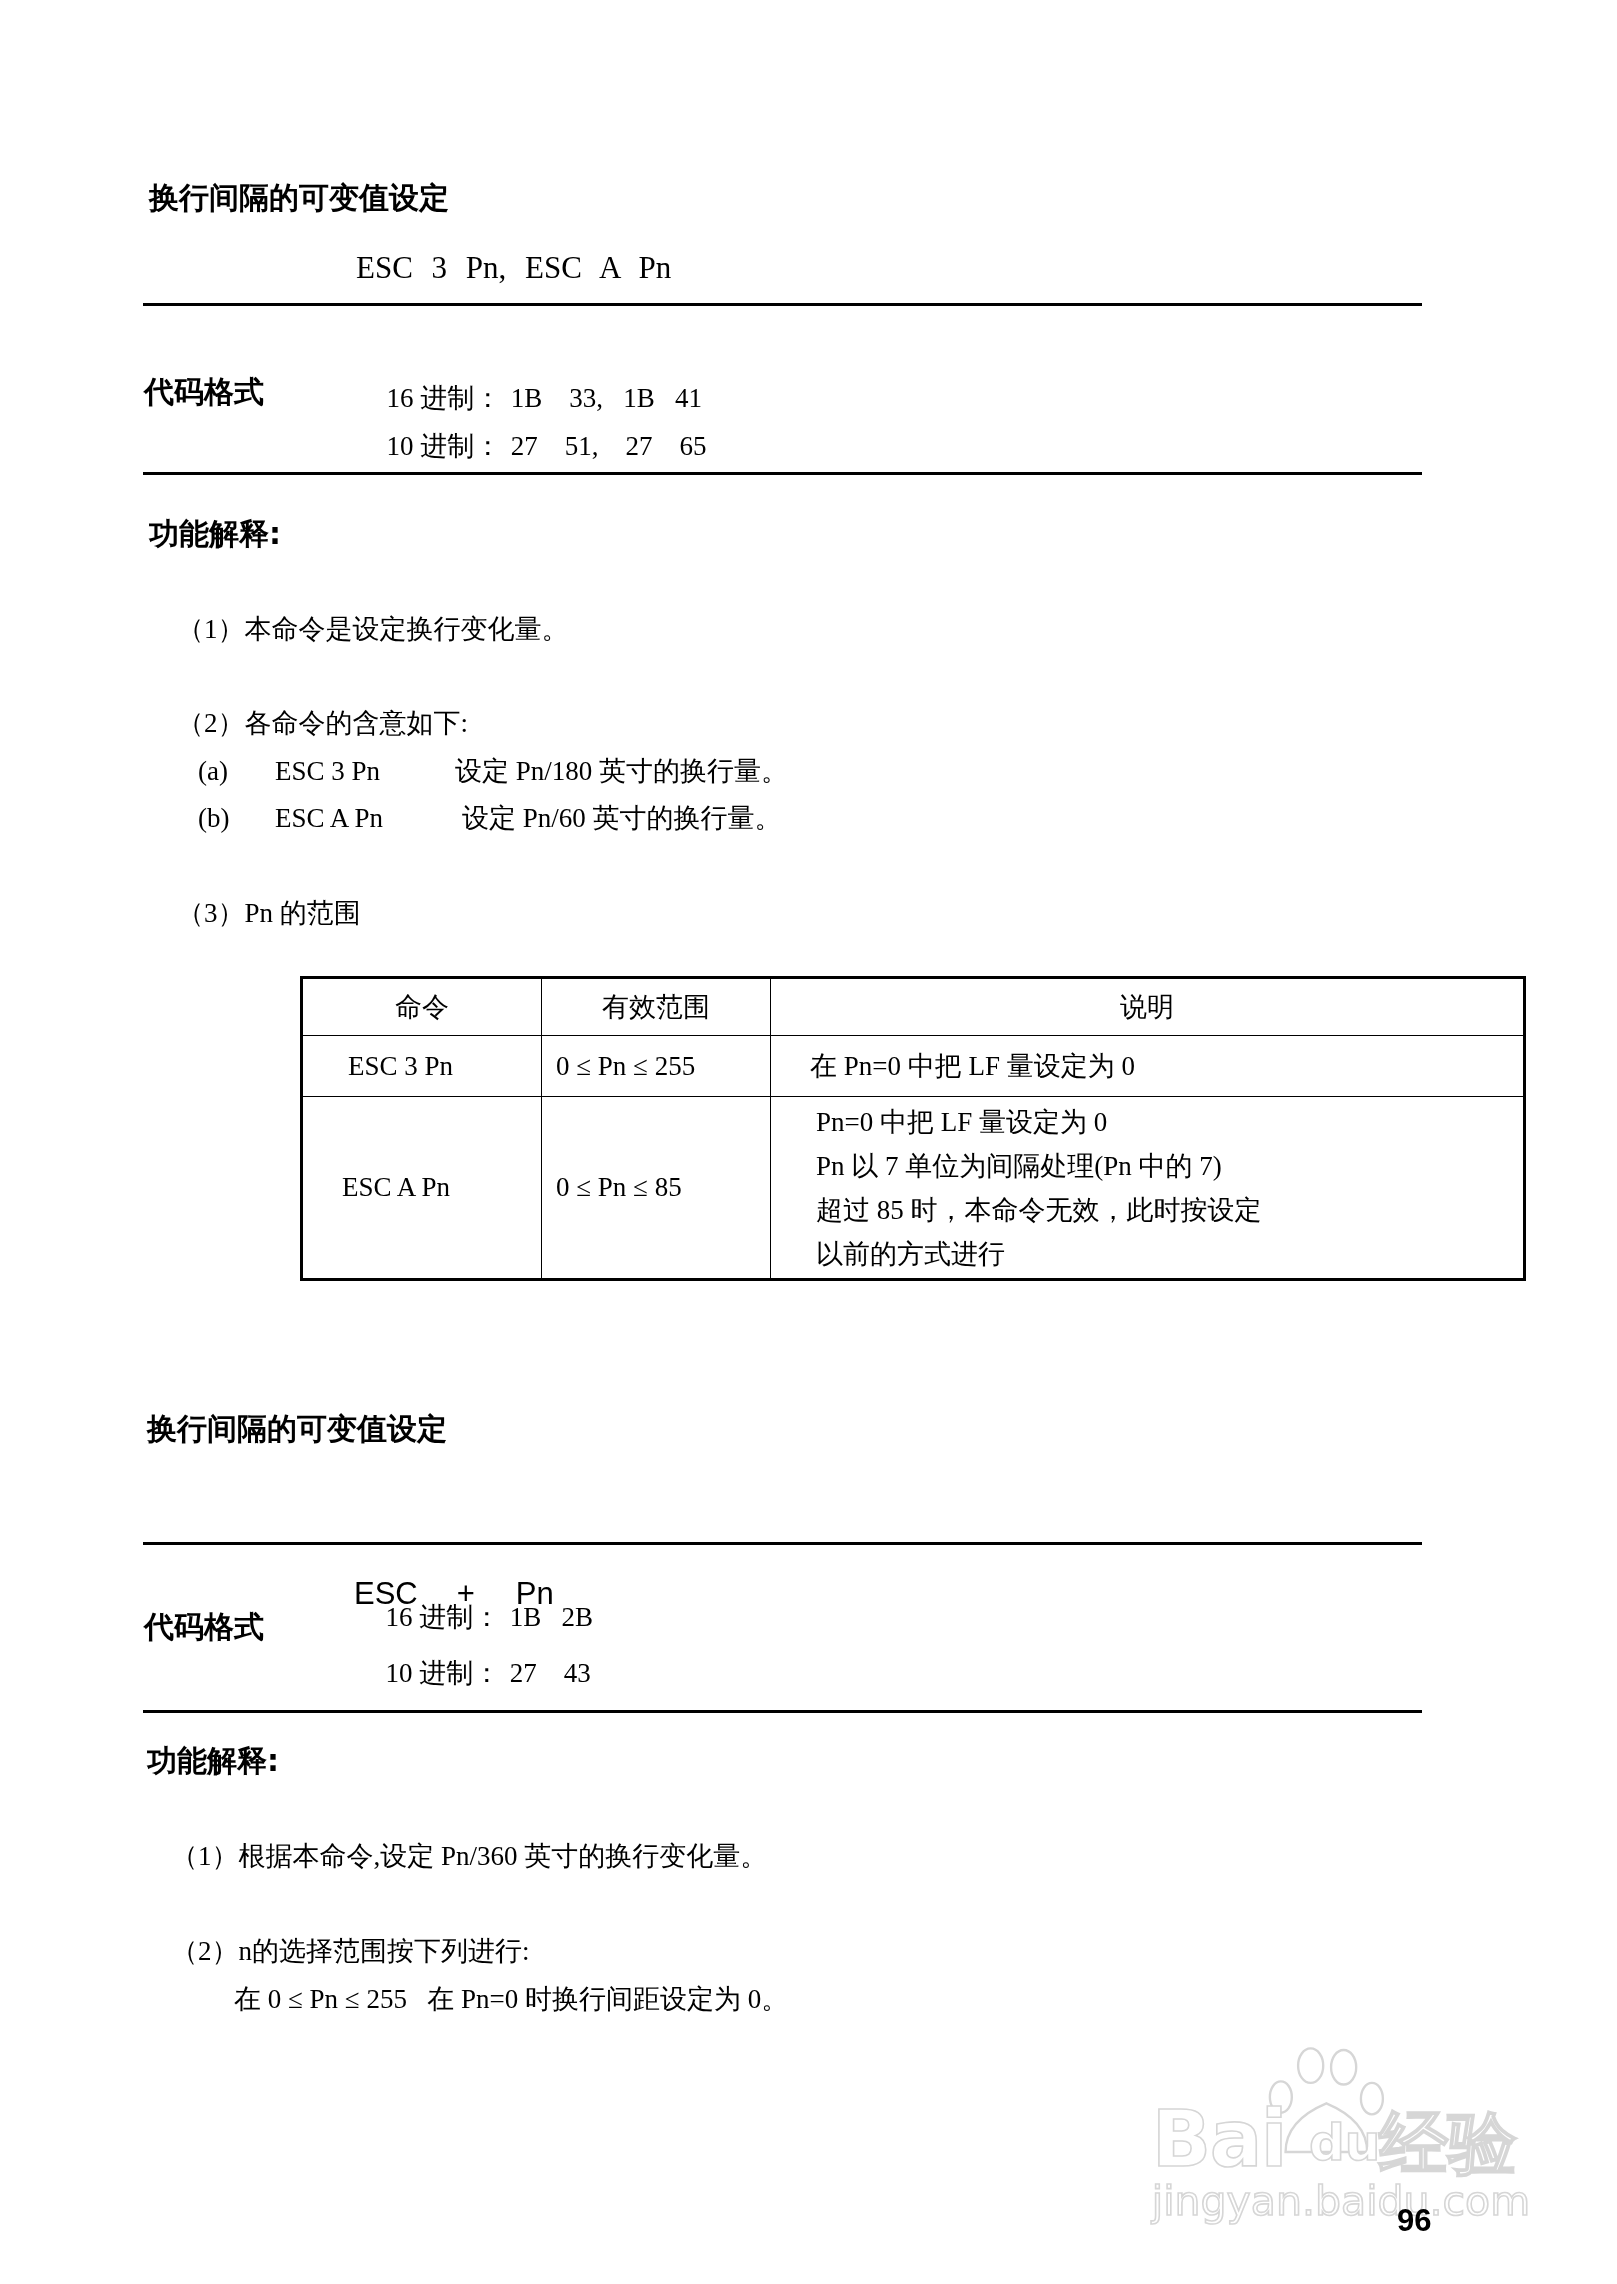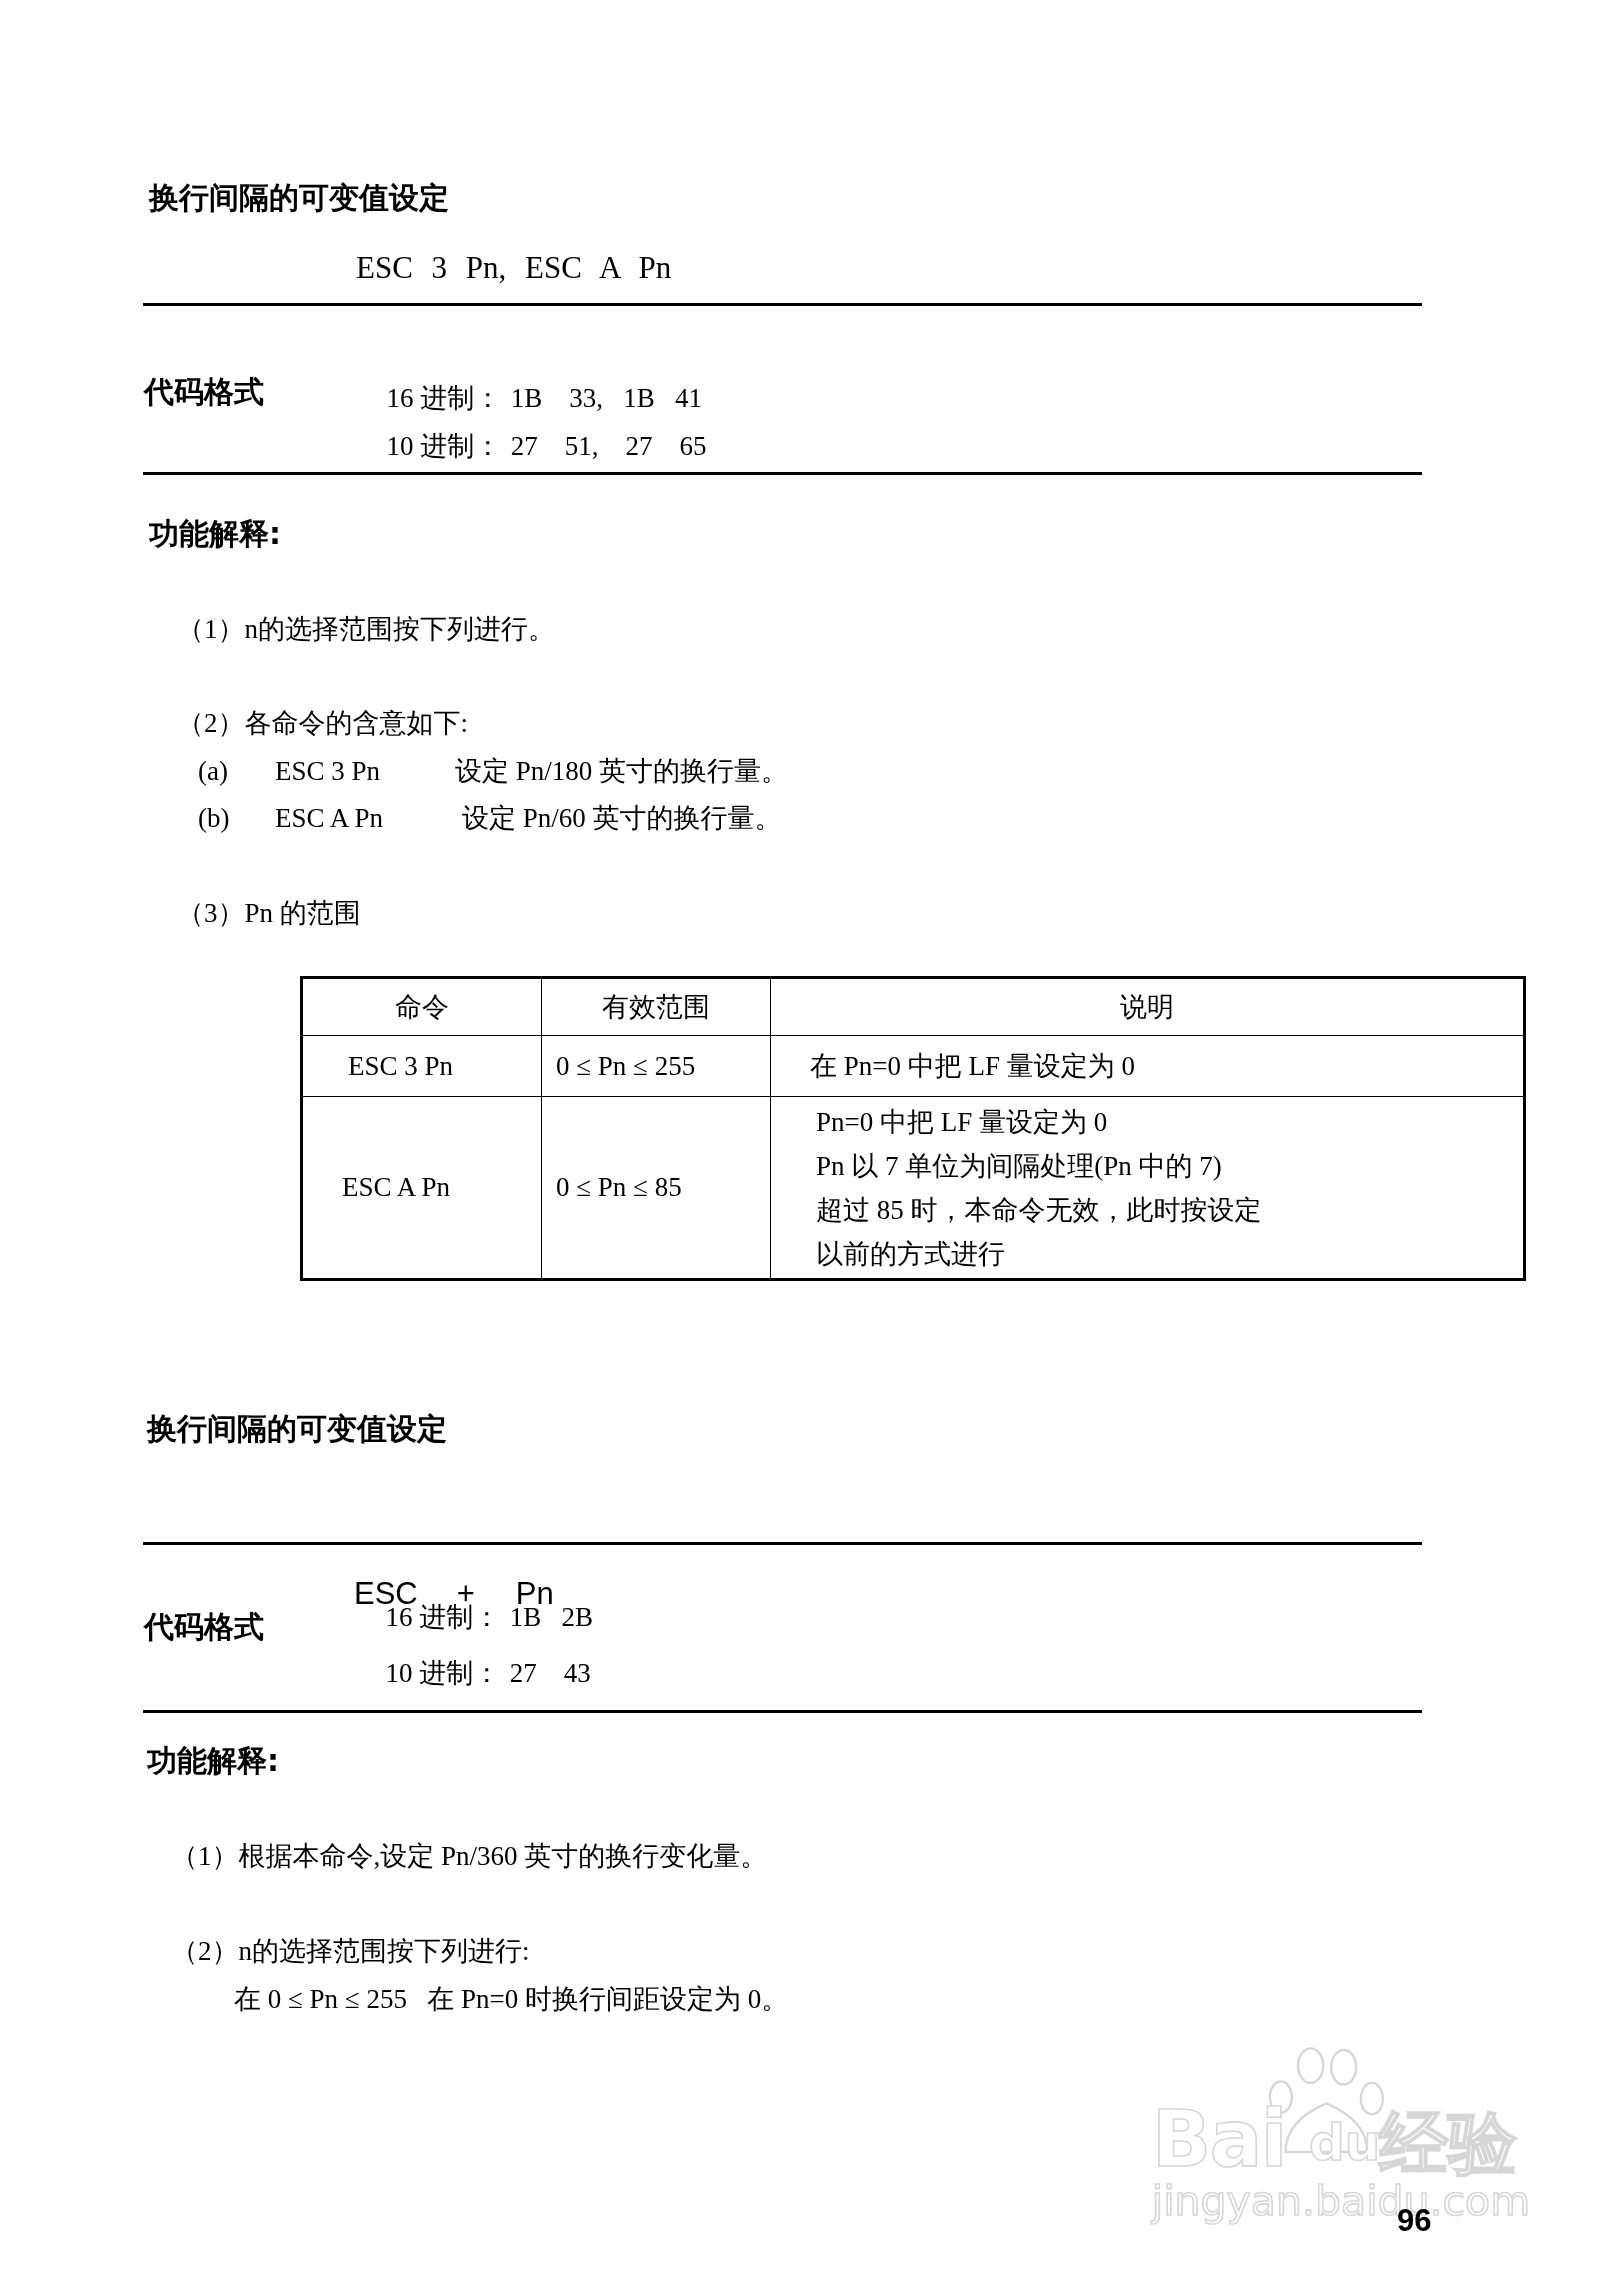--- a/index.html
+++ b/index.html
@@ -44,21 +44,21 @@
   <span>16 进制：</span><span style="padding-left:9.4px;">1B    33,   1B   41</span>
 </div>
 <div class="abs serif code-line" style="left:373px; top:406px; white-space:pre;text-align:right;">
   <span>10 进制：</span><span style="padding-left:9.4px;">27    51,    27    65</span>
 </div>
 <div class="rule" style="top:472px;"></div>
 
 <div class="abs heading" style="left:149px; top:519px;">功能解释:</div>
 
 <div class="abs serif" style="left:177px; top:616px;">
-  <span>（1）</span><span>n的选择范围按下列进行。</span>
+  <span>（1）</span><span>本命令是设定换行变化量。</span>
 </div>
 <div class="abs serif" style="left:177px; top:710px;">
   <span>（2）</span><span>各命令的含意如下:</span>
 </div>
 <div class="abs serif" style="left:198px; top:758px;">
   <span style="display:inline-block; width:77px;">(a)</span><span style="display:inline-block; width:180px;">ESC 3 Pn</span><span>设定 Pn/180 英寸的换行量。</span>
 </div>
 <div class="abs serif" style="left:198px; top:805px;">
   <span style="display:inline-block; width:77px;">(b)</span><span style="display:inline-block; width:187px;">ESC A Pn</span><span>设定 Pn/60 英寸的换行量。</span>
 </div>

